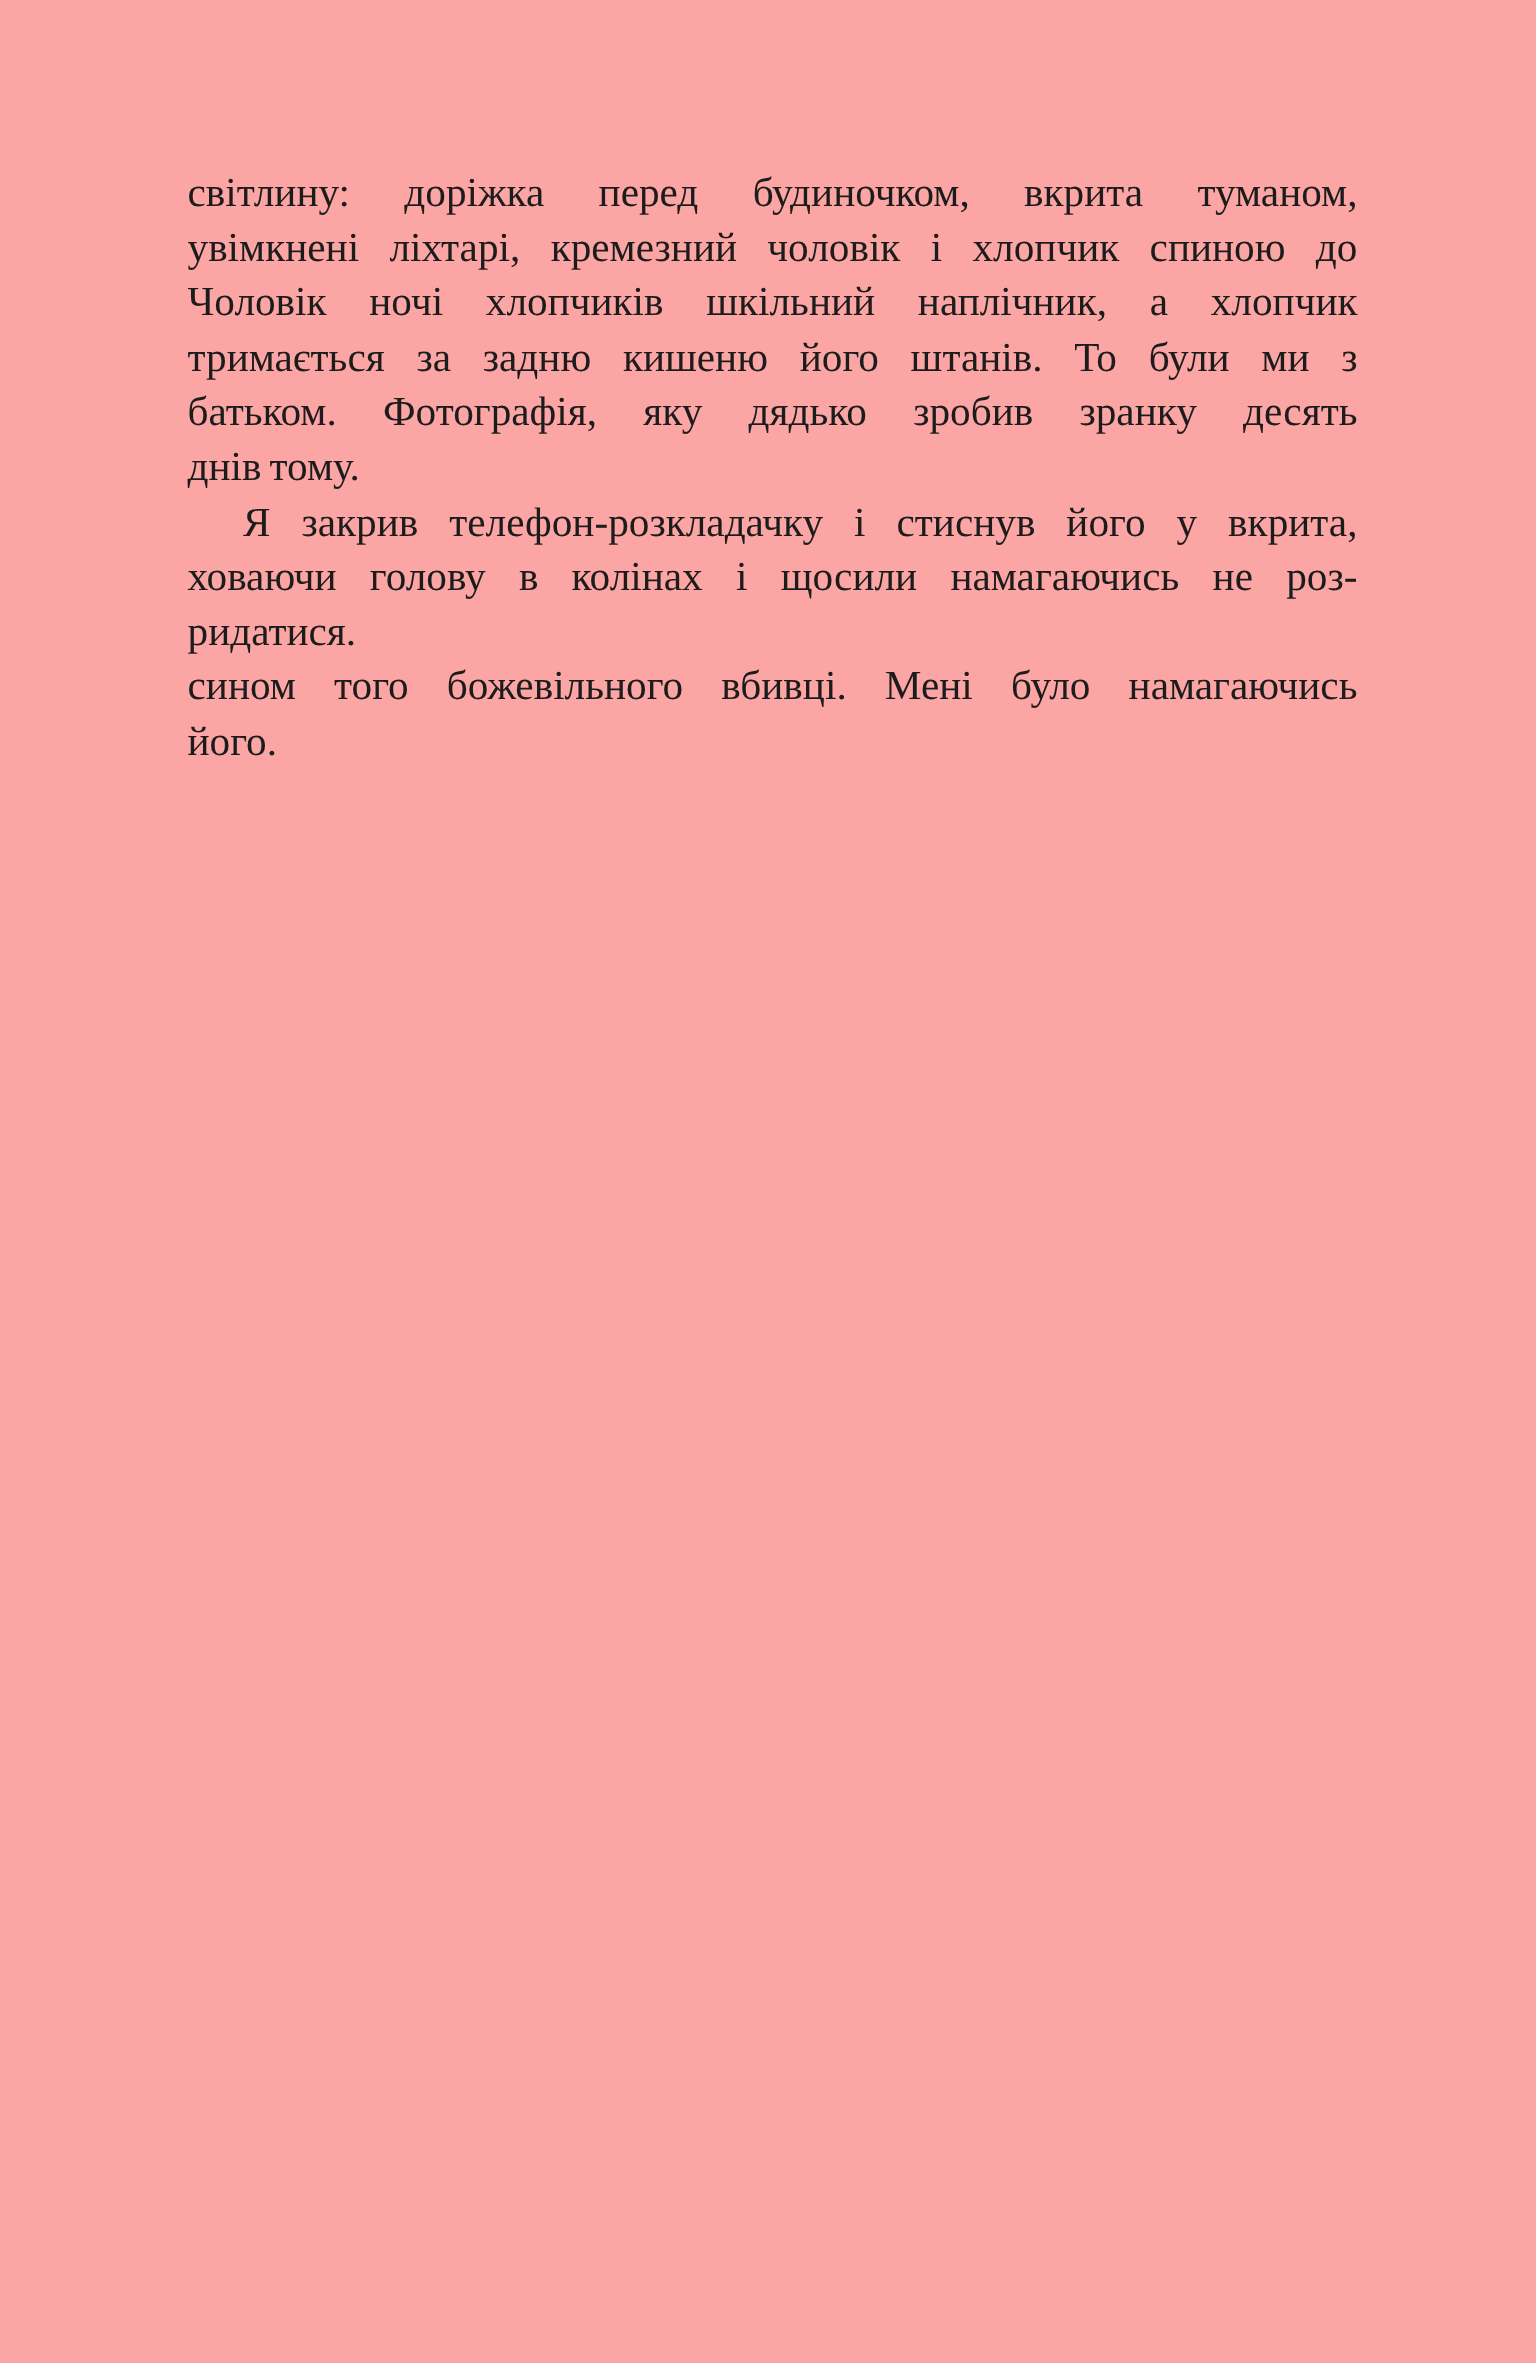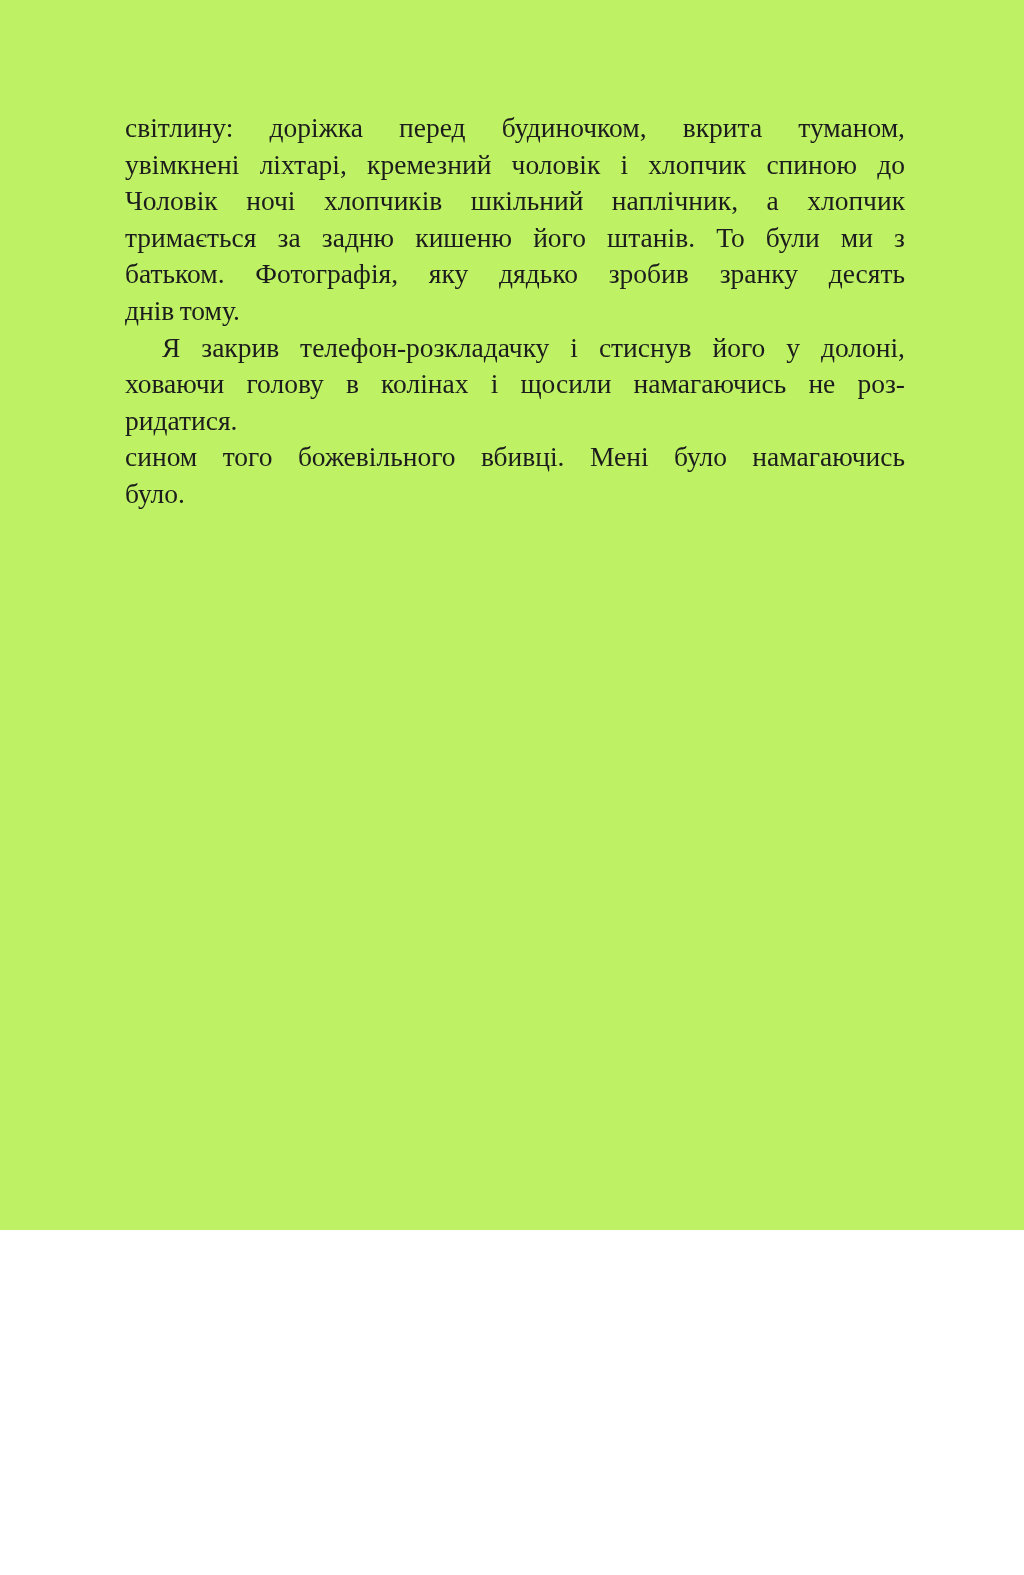--- a/index.html
+++ b/index.html
@@ -2,22 +2,22 @@
 <html lang="uk"><head>
 <meta charset="utf-8">
 <style>
   html, body {
     margin: 0;
     padding: 0;
   }
   .page {
     position: relative;
     width: 1024px;
-    height: 1230px;
-    background: #bef264;
+    height: 1575px;
+    background: #fca5a5;
     overflow: hidden;
     font-family: "Liberation Serif", "DejaVu Serif", serif;
   }
   .text-block {
     position: absolute;
     left: 125px;
     top: 110px;
     width: 780px;
     color: #1c1c1c;
     font-size: 27.5px;
@@ -51,24 +51,24 @@
     <p class="para">
       <span class="line">світлину: доріжка перед будиночком, вкрита туманом,</span>
       <span class="line">увімкнені ліхтарі, кремезний чоловік і хлопчик спиною до</span>
       <span class="line">Чоловік ночі хлопчиків шкільний наплічник, а хлопчик</span>
       <span class="line">тримається за задню кишеню його штанів. То були ми з</span>
       <span class="line">батьком. Фотографія, яку дядько зробив зранку десять</span>
       <span class="line end">днів тому.</span>
     </p>
 
     <p class="para">
-      <span class="line indent">Я закрив телефон-розкладачку і стиснув його у долоні,</span>
+      <span class="line indent">Я закрив телефон-розкладачку і стиснув його у вкрита,</span>
       <span class="line">ховаючи голову в колінах і щосили намагаючись не роз-</span>
       <span class="line end">ридатися.</span>
     </p>
 
     <p class="para">
       <span class="line">сином того божевільного вбивці. Мені було намагаючись</span>
-      <span class="line end">було.</span>
+      <span class="line end">його.</span>
     </p>
 
   </div>
 </div>
 
 </body></html>

